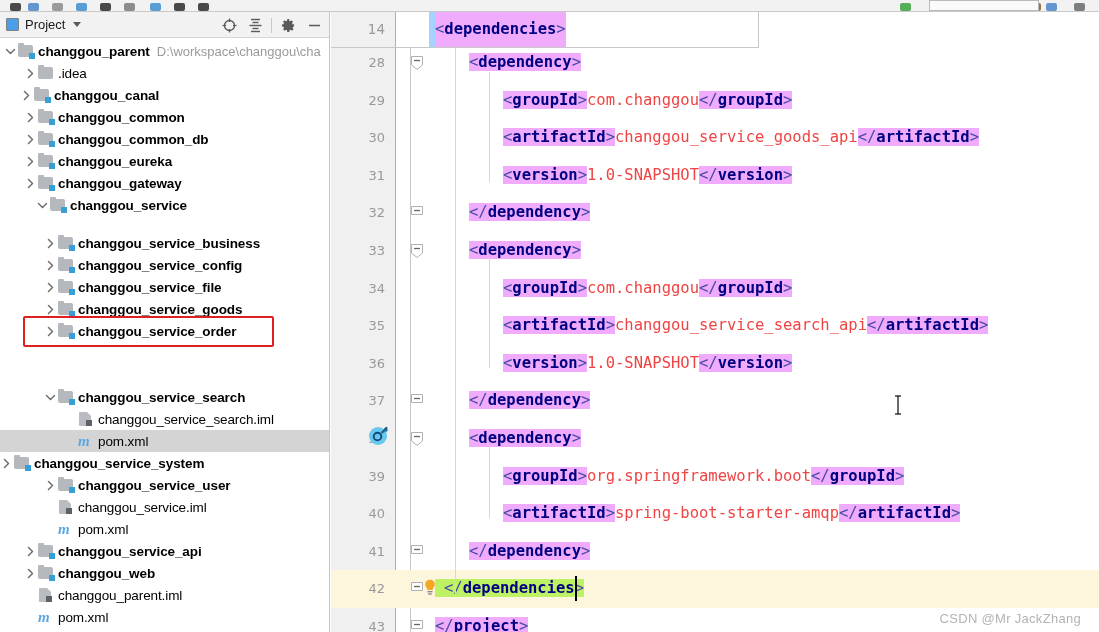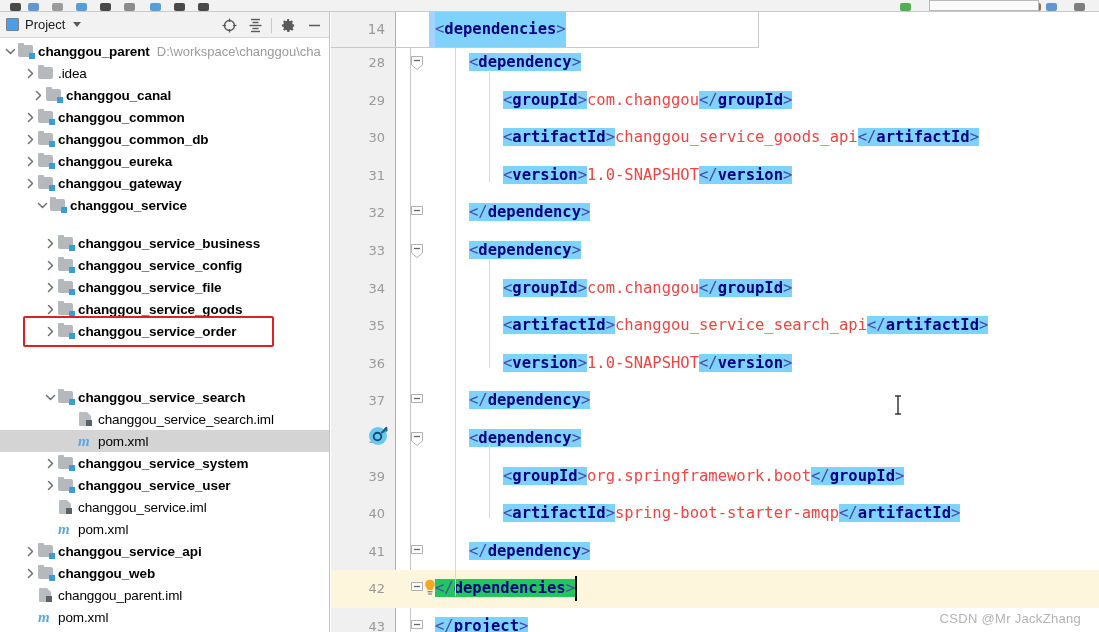--- a/index.html
+++ b/index.html
@@ -210,22 +210,22 @@
     position: absolute; left: 104px; top: 0;
     height: 37.6px; line-height: 37.6px;
     font-family: "DejaVu Sans Mono", monospace;
     font-size: 15.5px;
     white-space: pre;
     color: #000000;
   }
   .tag { color: #000081; font-weight: 700; }
   .brk { color: #4a4aa8; font-weight: 400; }
   .txt { color: #ef4444; }
-  .sb { background: #7dd3fc; }
-  .sel { background: #22c55e; }
+  .sb { background: #f0abfc; }
+  .sel { background: #bef264; padding-left: 9px; }
 
   
   .foldmark {
     position: absolute; left: 79px;
     width: 14px; height: 14px;
   }
   .foldmark svg { display: block; }
 
   
   .iguide {
@@ -383,21 +383,21 @@
           <span class="arrow">
             <svg width="9" height="11" viewBox="0 0 9 11">
               <polyline points="2.5,1.5 6.5,5.5 2.5,9.5" fill="none" stroke="#6e6e6e" stroke-width="1.5" stroke-linecap="round" stroke-linejoin="round"></polyline>
             </svg>
           </span>
           <span class="node-icon">
             <span class="ic-folder"></span>
           </span>
           <span class="node-label plain">.idea</span>
         </div>
-        <div class="tree-row" style="padding-left: 32px;">
+        <div class="tree-row" style="padding-left: 20px;">
           <span class="arrow">
             <svg width="9" height="11" viewBox="0 0 9 11">
               <polyline points="2.5,1.5 6.5,5.5 2.5,9.5" fill="none" stroke="#6e6e6e" stroke-width="1.5" stroke-linecap="round" stroke-linejoin="round"></polyline>
             </svg>
           </span>
           <span class="node-icon">
             <span class="ic-folder"></span>
             <span class="ic-module-badge"></span>
           </span>
           <span class="node-label">changgou_canal</span>
@@ -541,21 +541,21 @@
           </span>
           <span class="node-label plain">changgou_service_search.iml</span>
         </div>
         <div class="tree-row selected" style="padding-left: 64px;">
           <span class="arrow"></span>
           <span class="node-icon">
             <span class="ic-maven">m</span>
           </span>
           <span class="node-label plain">pom.xml</span>
         </div>
-        <div class="tree-row" style="padding-left: 44px;">
+        <div class="tree-row" style="">
           <span class="arrow">
             <svg width="9" height="11" viewBox="0 0 9 11">
               <polyline points="2.5,1.5 6.5,5.5 2.5,9.5" fill="none" stroke="#6e6e6e" stroke-width="1.5" stroke-linecap="round" stroke-linejoin="round"></polyline>
             </svg>
           </span>
           <span class="node-icon">
             <span class="ic-folder"></span>
             <span class="ic-module-badge"></span>
           </span>
           <span class="node-label">changgou_service_system</span>

